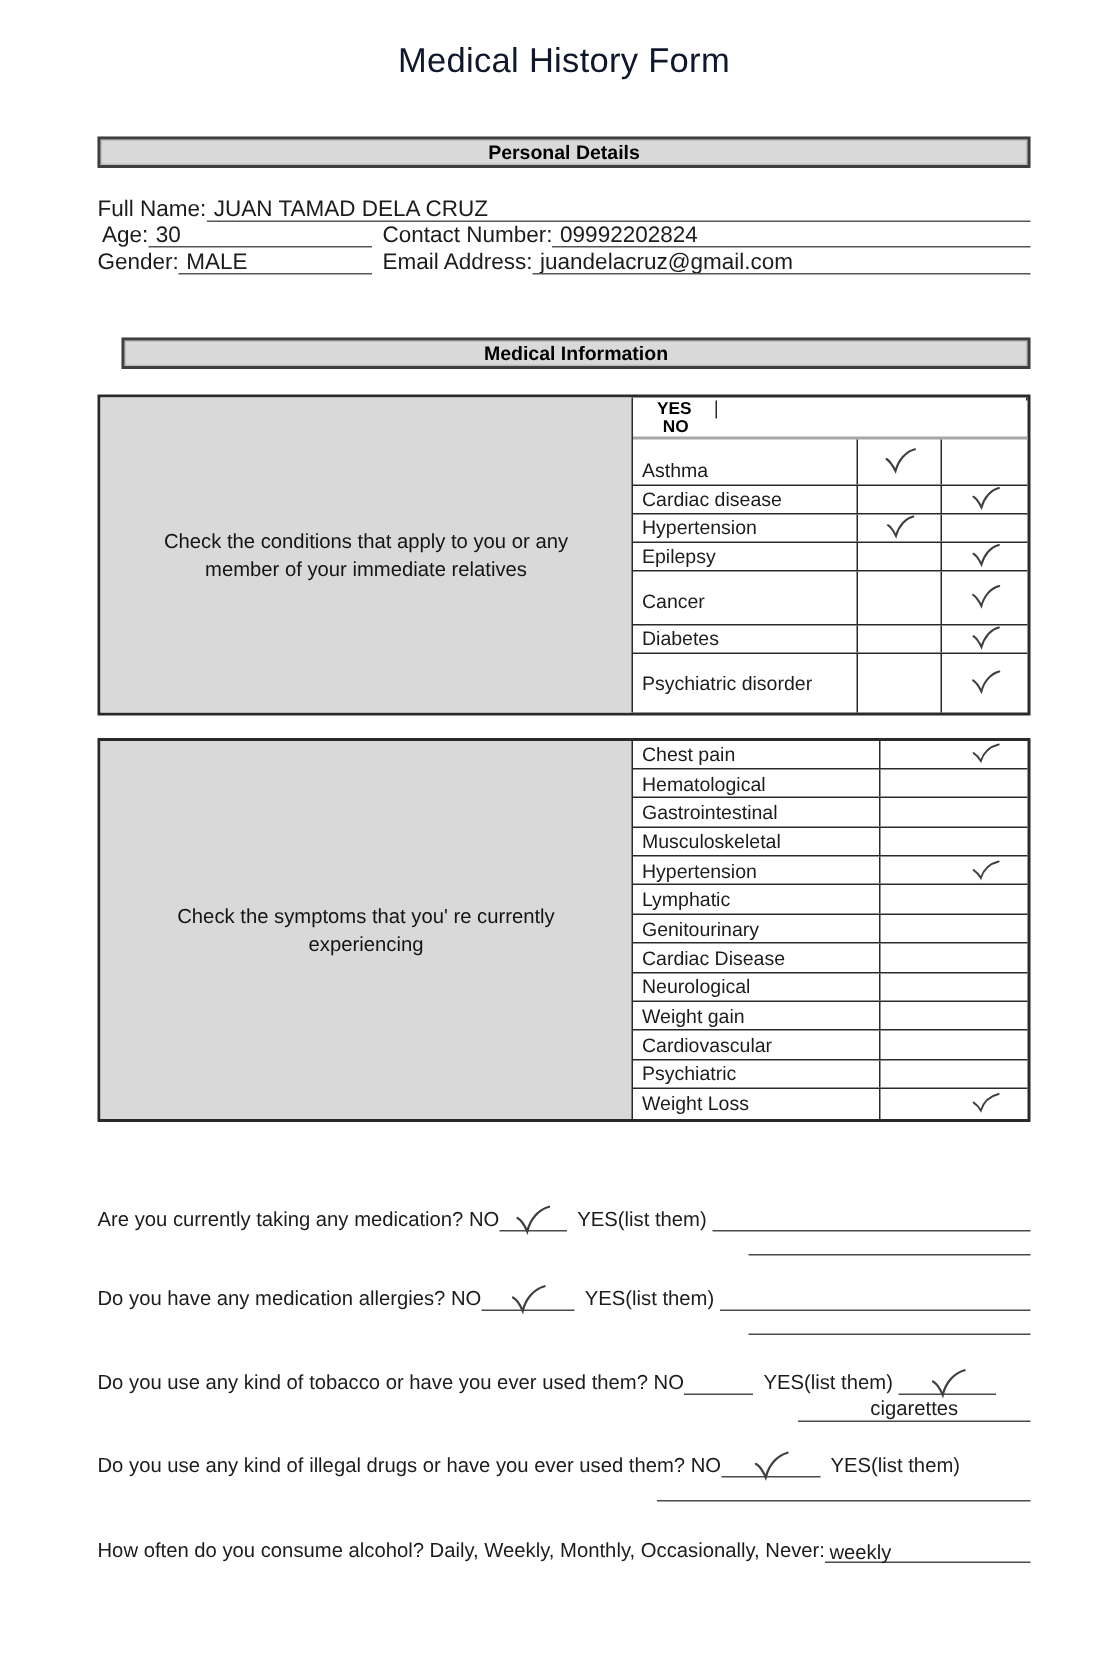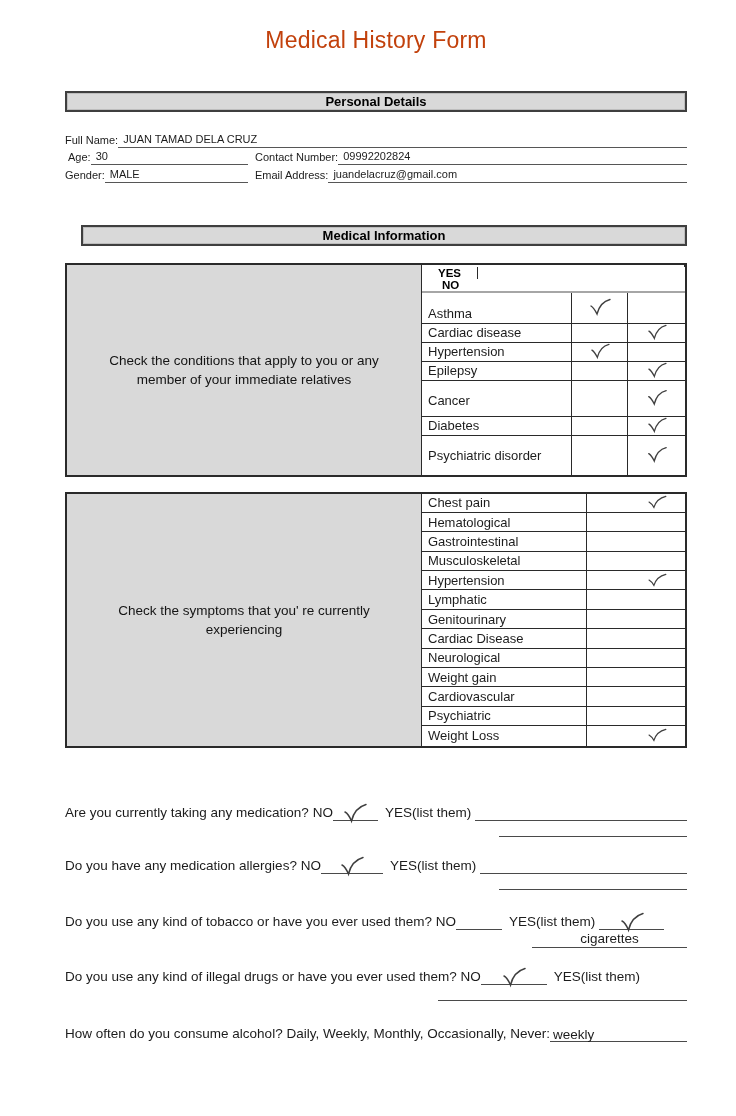--- a/index.html
+++ b/index.html
@@ -5,33 +5,33 @@
   html,body { margin:0; padding:0; }
   body {
     width:736px; height:1116px; background:#ffffff; overflow:hidden;
     font-family:"Liberation Sans", sans-serif; color:#1c1c1c;
     -webkit-font-smoothing:antialiased;
   }
   .page { width:622px; margin-left:65px; }
 
   .doc-title {
     text-align:center; font-size:23px; font-weight:400;
-    margin:0; padding-top:27px; letter-spacing:0.2px; color:#c2410c;
+    margin:0; padding-top:27px; letter-spacing:0.2px; color:#0f172a;
   }
 
   .section-bar {
     margin-top:37px; height:17px; background:#d9d9d9;
     border:2px solid #3f3f3f; box-shadow:0 0 0 1px #bdbdbd inset;
     text-align:center; font-weight:700; font-size:13px; line-height:17px; color:#000;
   }
   .section-bar.second { margin-top:42px;margin-left:16px; }
 
   
   .pf-block { margin-top:18px; }
-  .pf-row { display:flex; align-items:flex-end; height:17.5px; font-size:11px; white-space:nowrap; }
+  .pf-row { display:flex; align-items:flex-end; height:17.5px; font-size:15px; white-space:nowrap; }
   .pf-label { line-height:16px; }
   .pf-label.indent { padding-left:3px; }
   .pf-value {
     flex:1; border-bottom:1.6px solid #565656; padding:0 0 0 5px;
     line-height:15px; min-width:0; overflow:hidden;
   }
   .pf-group1 { width:183px; display:flex; align-items:flex-end; }
   .pf-group2 { flex:1; display:flex; align-items:flex-end; margin-left:7px; }
 
   

